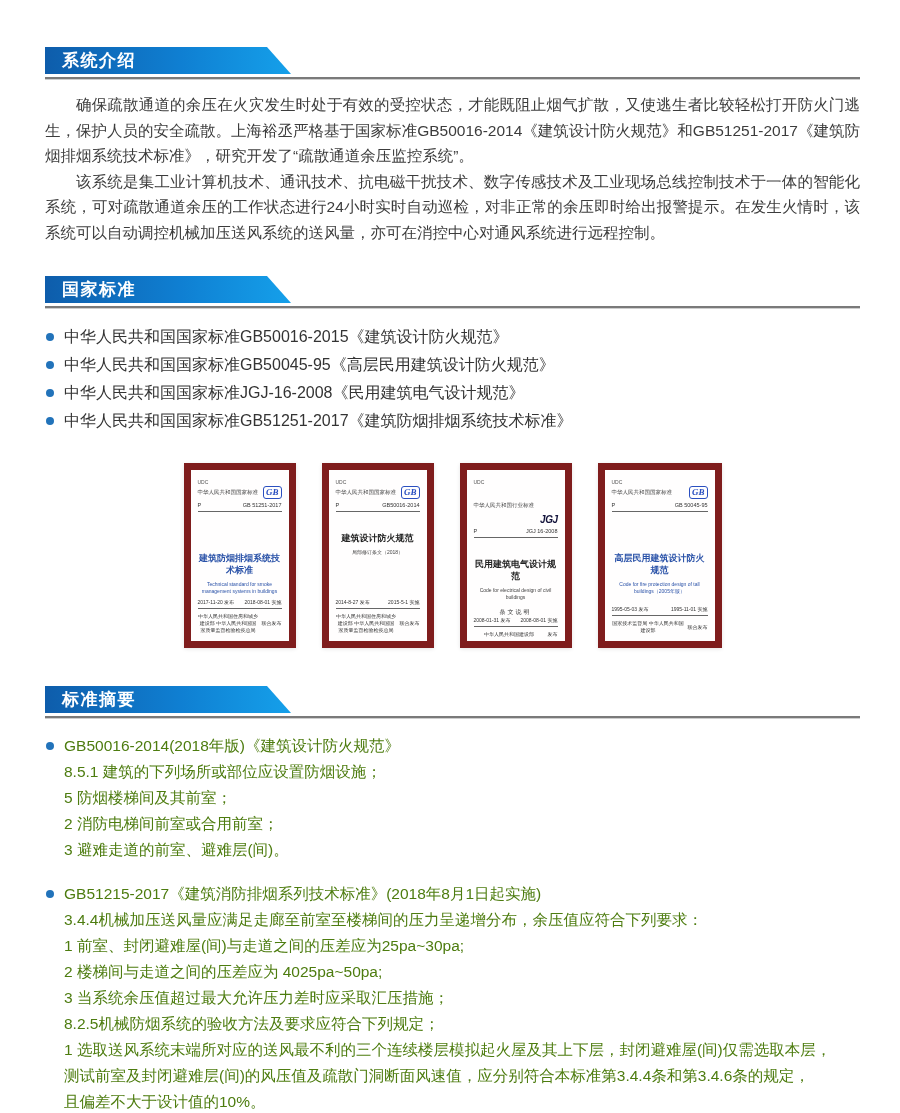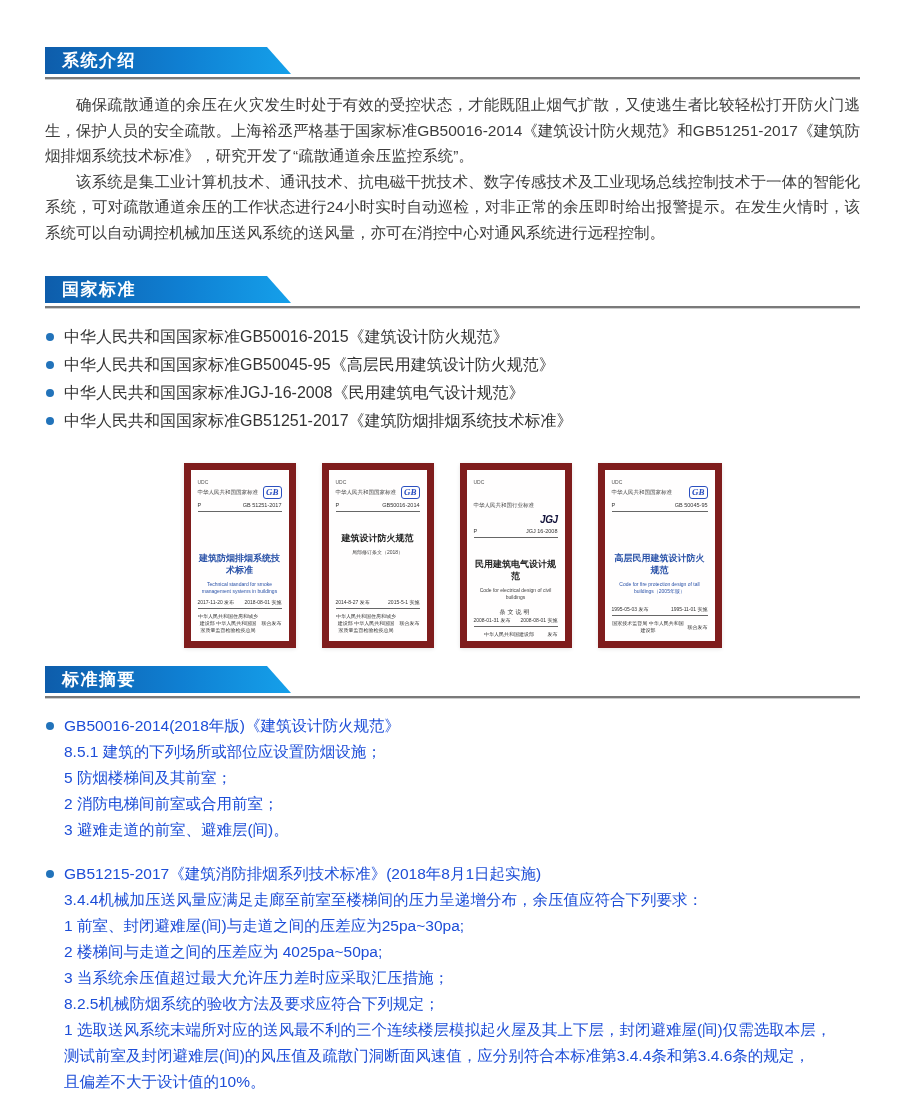--- a/index.html
+++ b/index.html
@@ -66,22 +66,22 @@
   .sub-blue { color:#2a52a8; }
   .sub-dark { color:#444444; }
   .cover-extra { margin-top:7px; text-align:center; font-size:6px; letter-spacing:2px; color:#333; }
   .cover-spacer { flex:1; }
   .cover-dates { display:flex; justify-content:space-between; font-size:5px; padding-bottom:3px; border-bottom:1px solid #666; color:#333; }
   .cover-pub { margin-top:4px; display:flex; align-items:center; gap:3px; font-size:5px; line-height:7px; color:#333; }
   .cover-pub .pub { flex:1; text-align:center; }
   .cover-pub .release { flex:none; }
 
   
-  .sec-summary .banner { margin-top:18px; }
-  .summary-block { margin-top:14px; font-size:15.5px; line-height:26px; color:#1d4ed8; }
+  .sec-summary .banner { margin-top:38px; }
+  .summary-block { margin-top:14px; font-size:15.5px; line-height:26px; color:#4d7c0f; }
   .summary-block + .summary-block { margin-top:18px; }
   .block-heading { position:relative; padding-left:19px; }
   .block-heading .dot { top:9px; }
   .block-line { padding-left:19px; text-align:justify; }
 </style>
 </head>
 <body>
 
 <div class="page">
   <div class="content">

